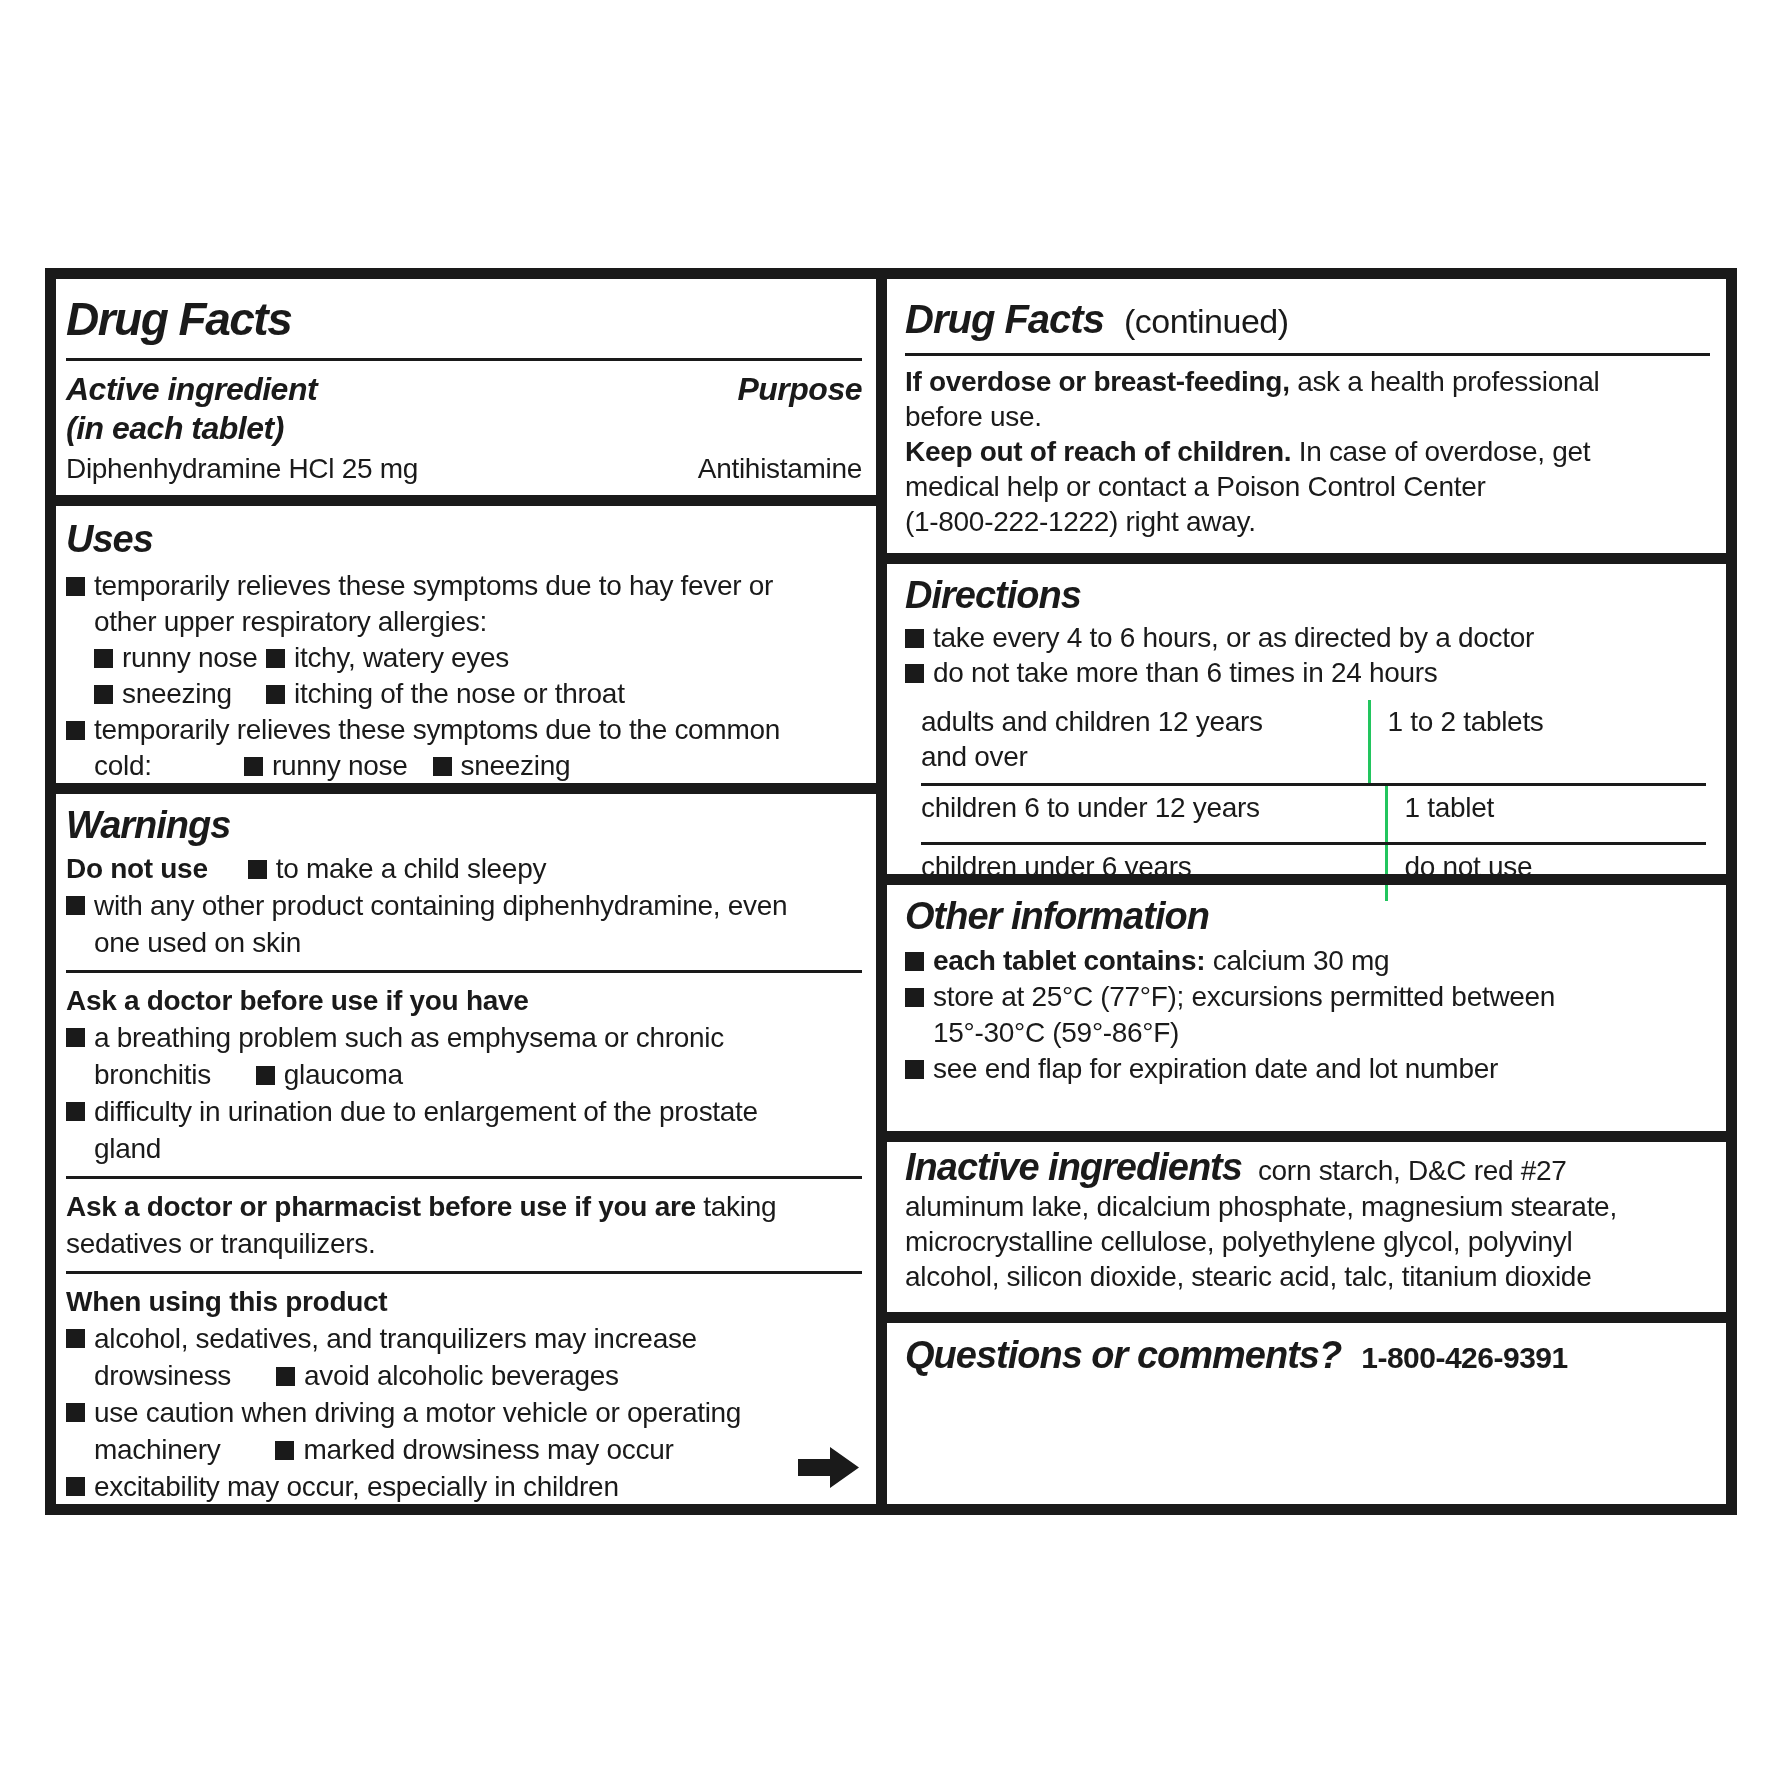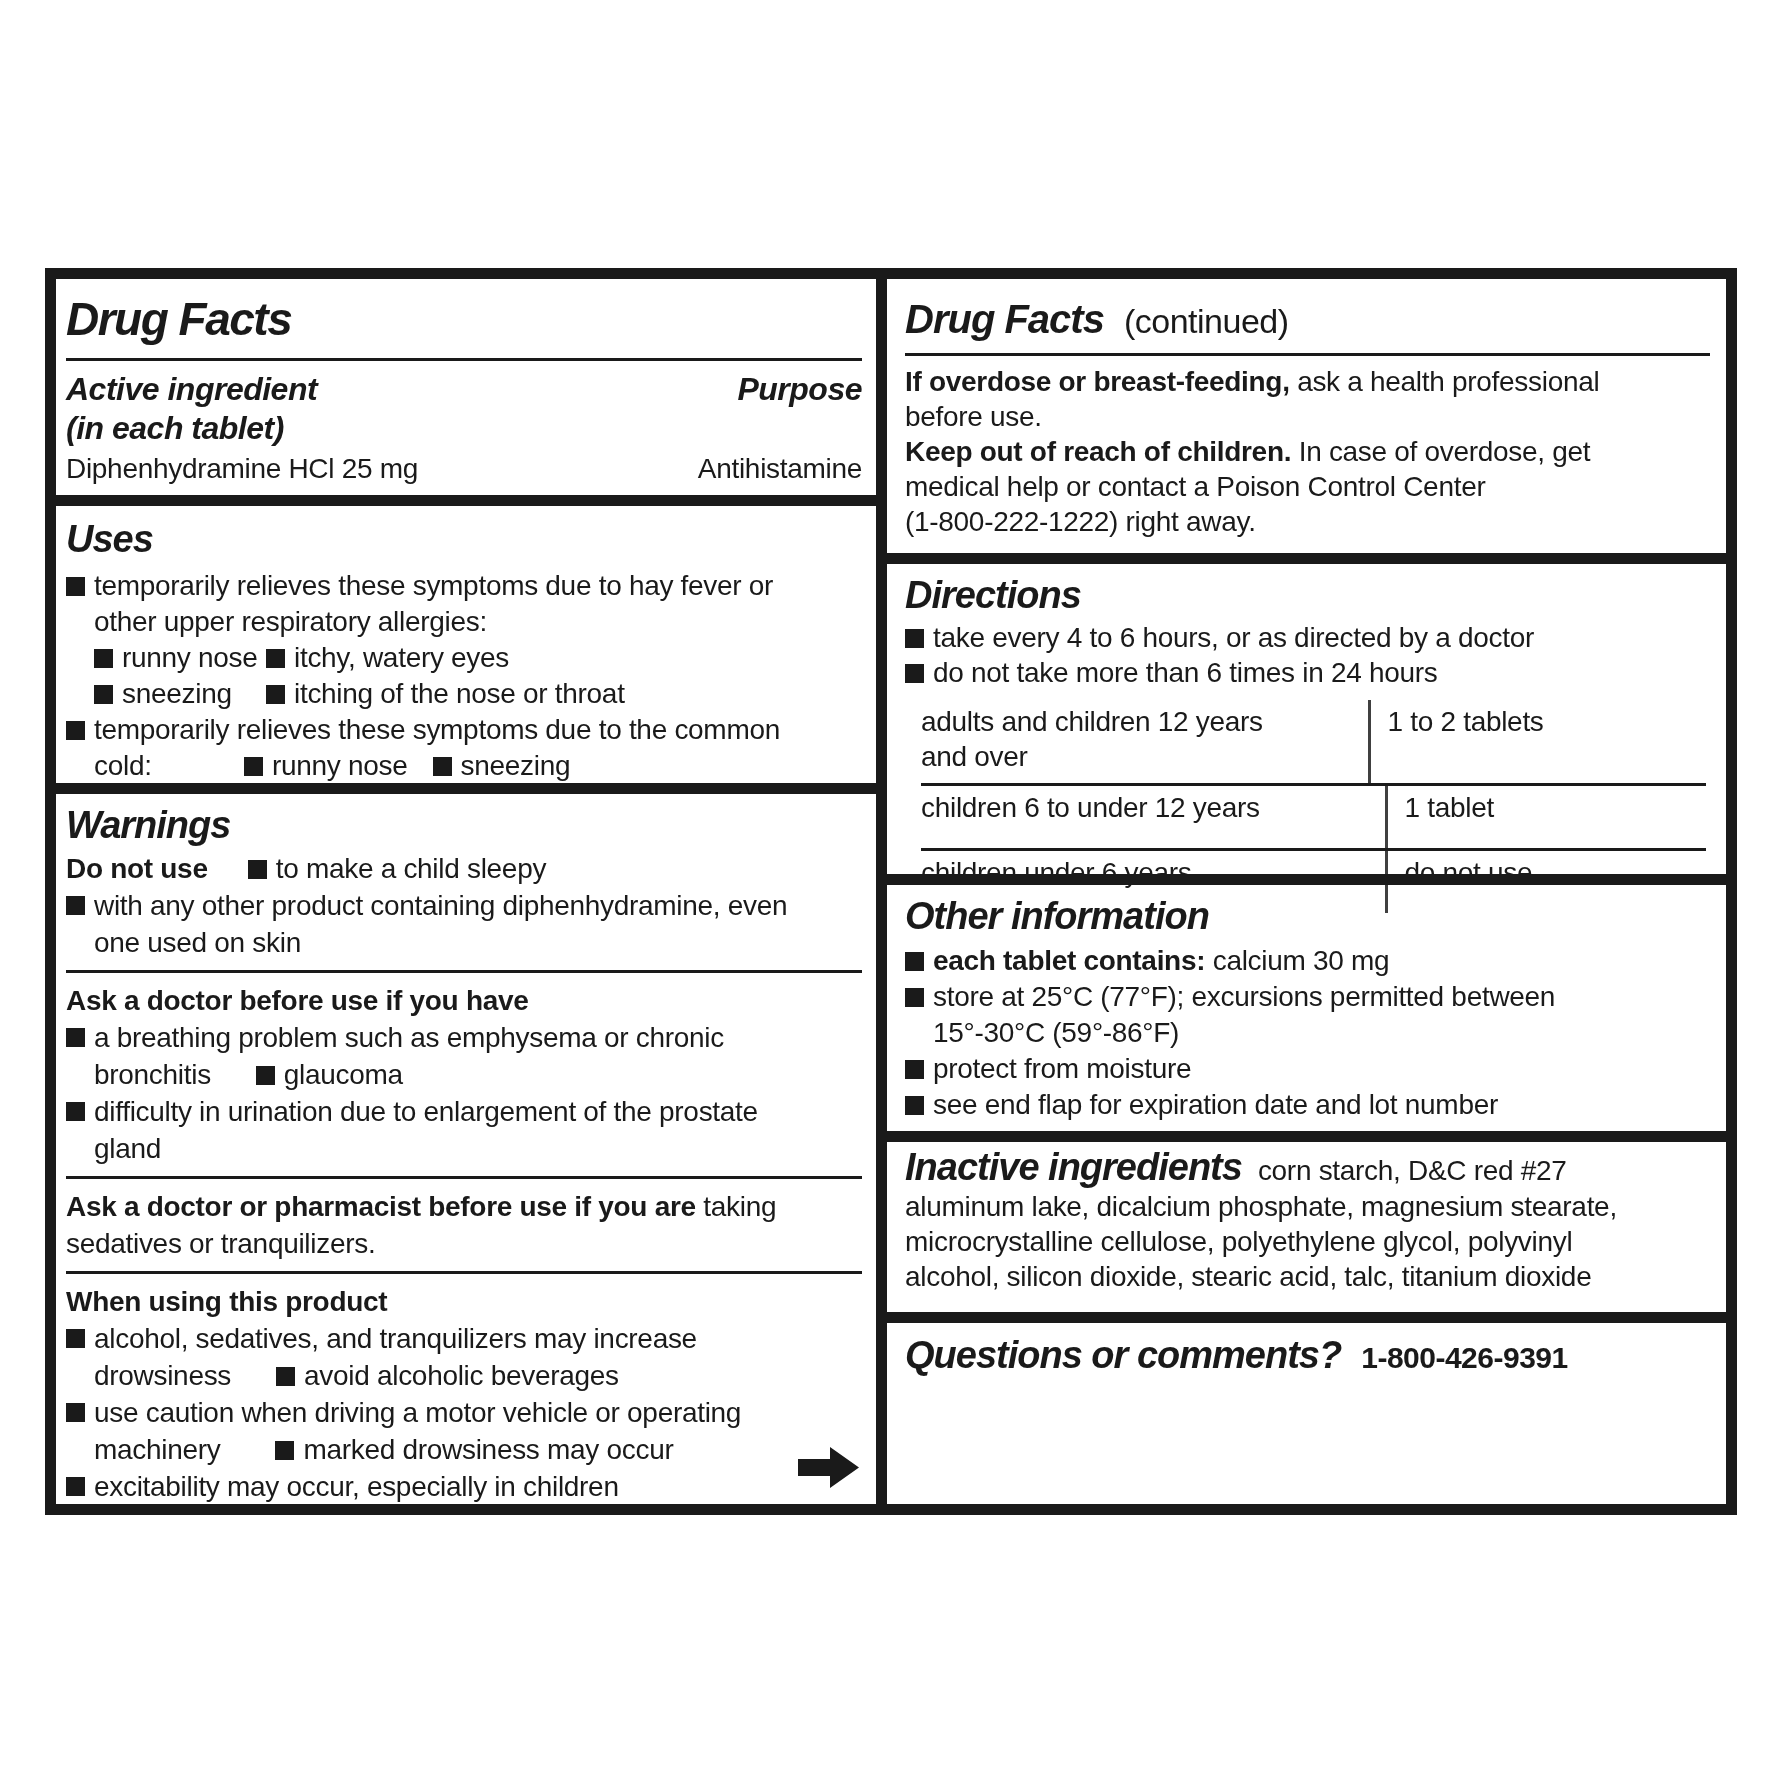--- a/index.html
+++ b/index.html
@@ -84,21 +84,21 @@
   }
 
   .rtitle-row { display: flex; align-items: baseline; }
   .rtitle { font-size: 40px; font-weight: bold; font-style: italic; letter-spacing: -1px; line-height: 48px; }
   .rtitle-suffix { font-size: 34px; margin-left: 20px; letter-spacing: -0.5px; }
 
   .dtable { margin: 10px 4px 0 16px; }
   .drow { display: flex; }
   .drow + .drow { border-top: 3px solid #1a1a1a; gap: 17px; }
   .dwho { width: 57%; box-sizing: border-box; padding: 4px 8px 9px 0; }
-  .ddose { flex: 1; border-left: 3px solid #404040; padding: 4px 0 23px 16px; }
+  .ddose { flex: 1; border-left: 3px solid #22c55e; padding: 4px 0 17px 16px; }
 
   .inactive-first { margin-bottom: 1px; }
   .h2-inline {
     font-size: 38px; font-weight: bold; font-style: italic;
     letter-spacing: -1px; margin-right: 16px;
   }
   .phone { font-weight: bold; font-size: 30px; margin-left: 16px; letter-spacing: -0.5px; }
 </style>
 </head>
 <body>
@@ -283,24 +283,20 @@
         </div>
         <div class="bullet">
           <span class="sq"></span>
           <div class="btext">
             <div>store at 25°C (77°F); excursions permitted between</div>
             <div>15°-30°C (59°-86°F)</div>
           </div>
         </div>
         <div class="bullet">
           <span class="sq"></span>
-          <div class="btext">protect from moisture</div>
-        </div>
-        <div class="bullet">
-          <span class="sq"></span>
           <div class="btext">see end flap for expiration date and lot number</div>
         </div>
       </div>
 
       <div class="bar"></div>
 
       <div class="sec" style="height:170px; padding-top:8px; line-height:35px;">
         <div class="inactive-first">
           <span class="h2-inline">Inactive ingredients</span><span>corn starch, D&amp;C red #27</span>
         </div>

